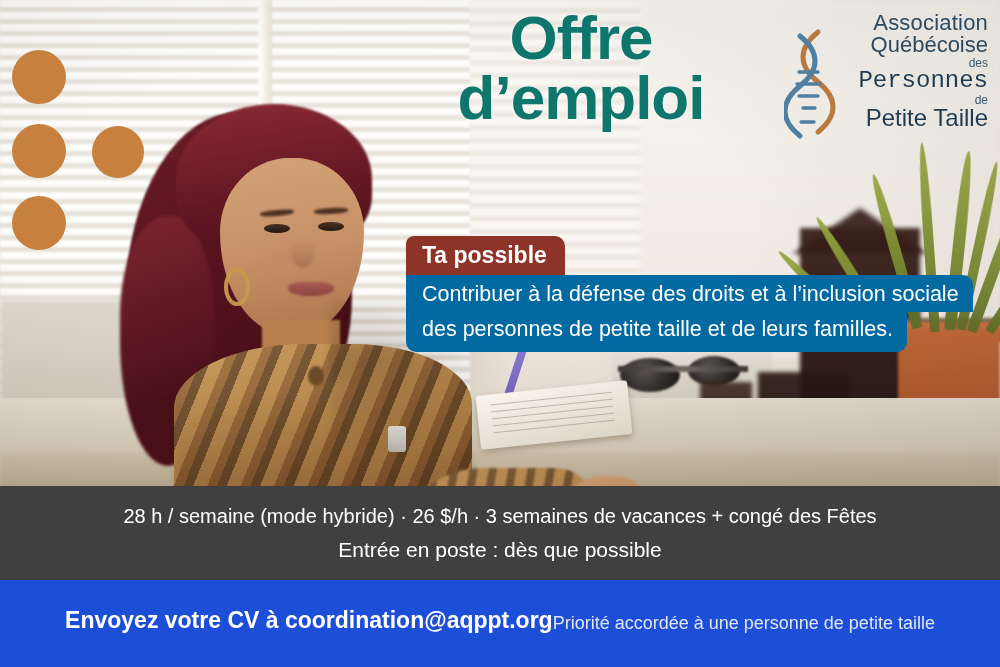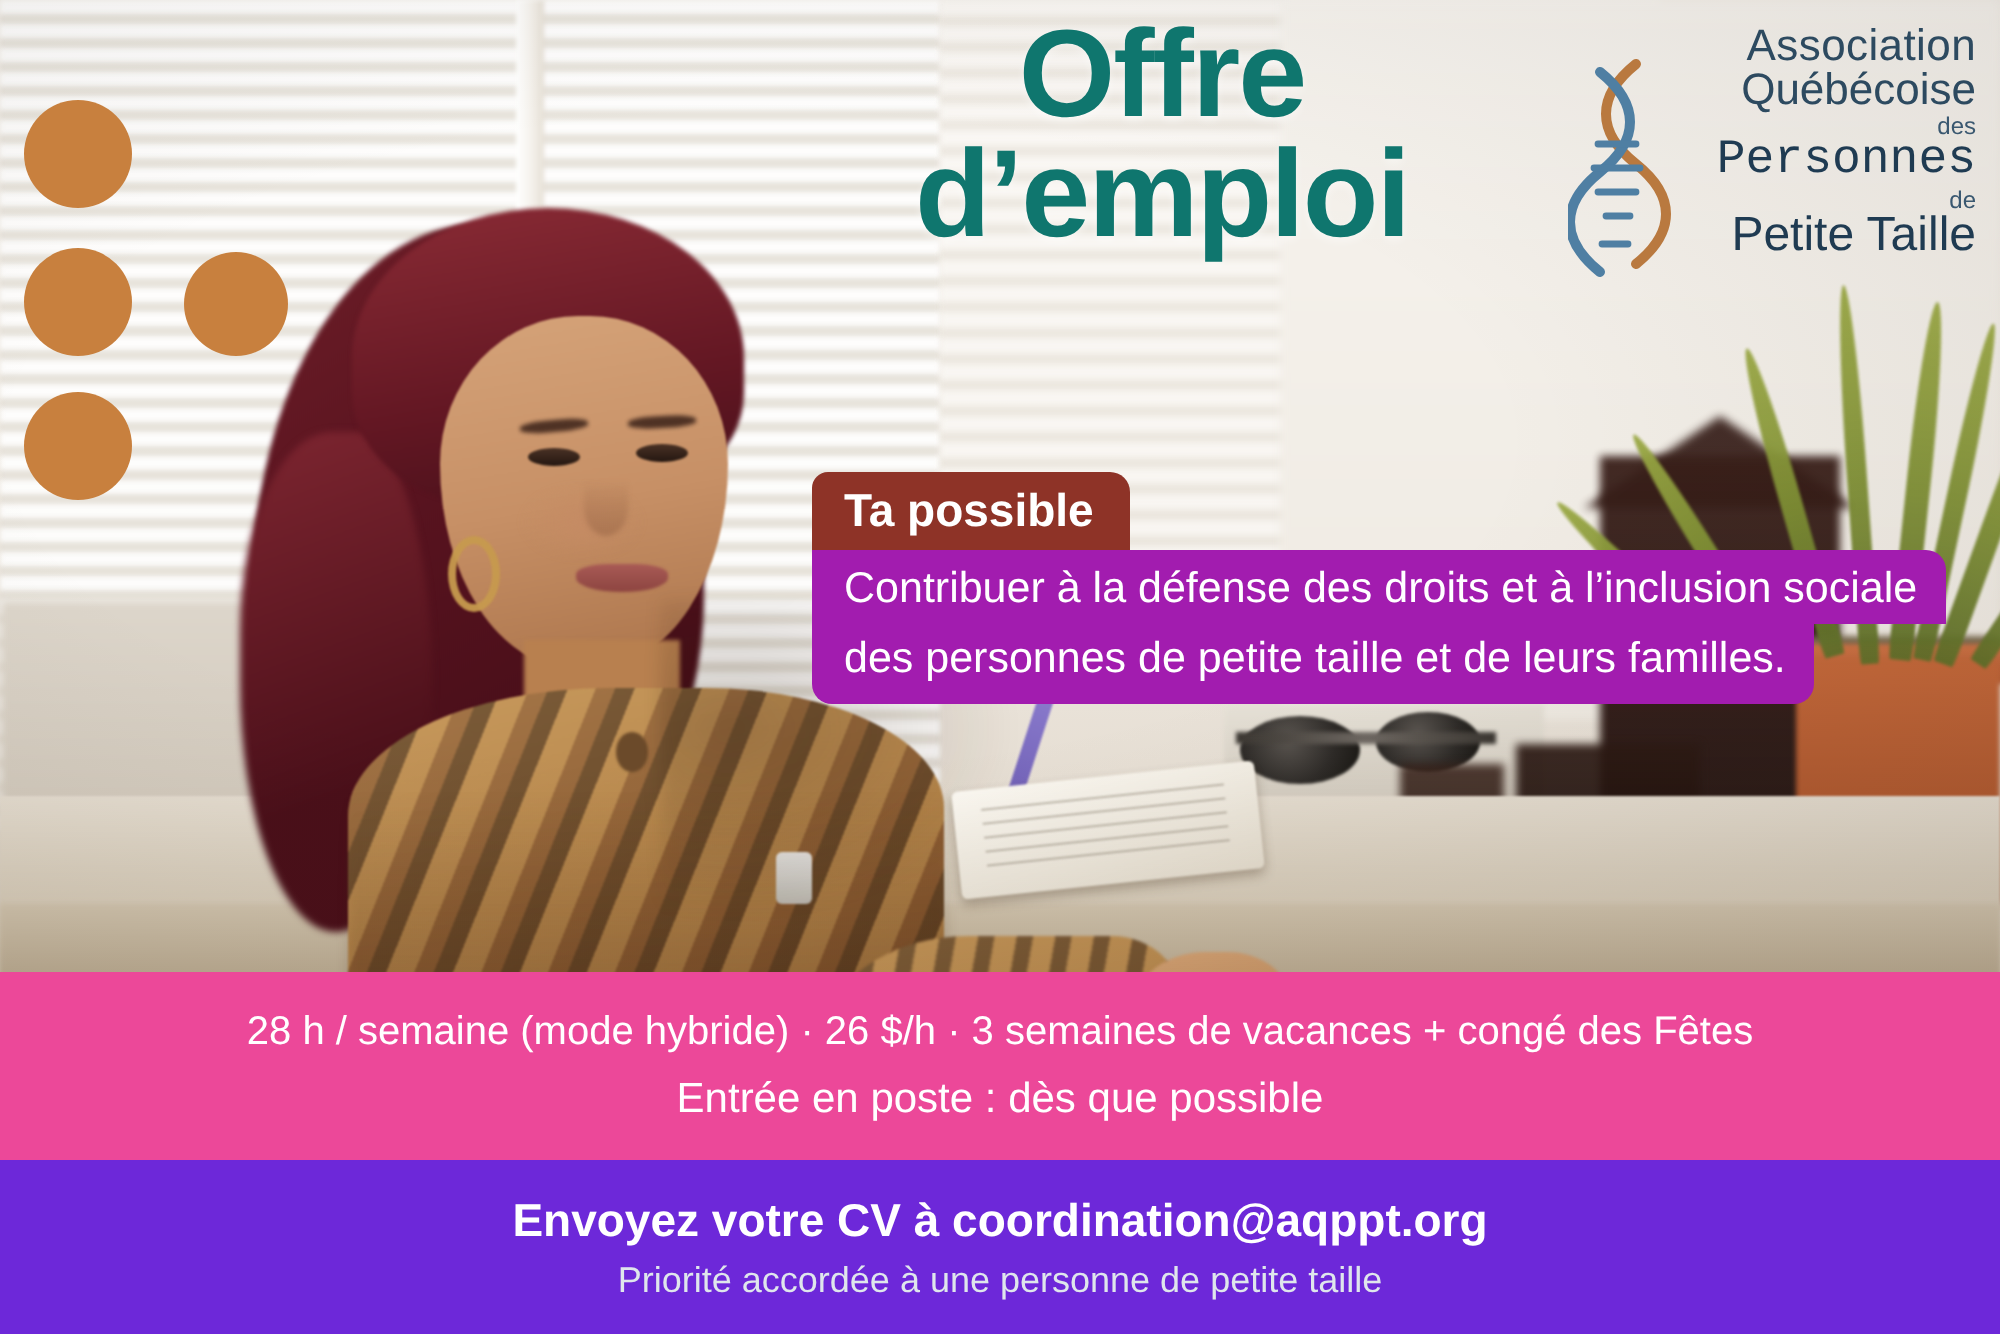--- a/index.html
+++ b/index.html
@@ -340,47 +340,47 @@
   .mission-tab {
     display:inline-block;
     background:#8e3327;
     color:#ffffff;
     font-size:23px; font-weight:700;
     padding:6px 18px 6px 16px;
     border-radius:8px 10px 0 0;
   }
   .mission-line {
     display:block;
-    background:#a21caf;
+    background:#0369a1;
     color:#ffffff;
     font-size:21.5px; line-height:1.34;
     padding:3px 14px 3px 16px;
     white-space:nowrap;
     width:max-content;
   }
   .mission-line.m1 { border-radius:0 10px 0 0; padding-top:5px; }
   .mission-line.m2 { border-radius:0 0 10px 10px; padding-bottom:8px; }
 
   
   .band-orange {
     position:absolute; left:0; top:486px; width:1000px; height:94px;
-    background:#ec4899;
+    background:#404040;
     display:flex; flex-direction:column;
     align-items:center; justify-content:center;
   }
   .band-orange .cond {
     color:#ffffff; font-size:20px; line-height:1.2; margin-bottom:10px;
   }
   .band-orange .start {
     color:#ffffff; font-size:21px; font-weight:400;
   }
   .band-navy {
     position:absolute; left:0; top:580px; width:1000px; height:87px;
-    background:#6d28d9;
-    display:flex; flex-direction:column;
+    background:#1d4ed8;
+    display:flex; flex-direction:row;
     align-items:center; justify-content:center;
   }
   .band-navy .apply {
     color:#ffffff; font-size:23px; font-weight:700; margin-bottom:6px;
   }
   .band-navy .priority {
     color:#dfe6ec; font-size:18px;text-align:right;
   }
 </style>
 </head>

